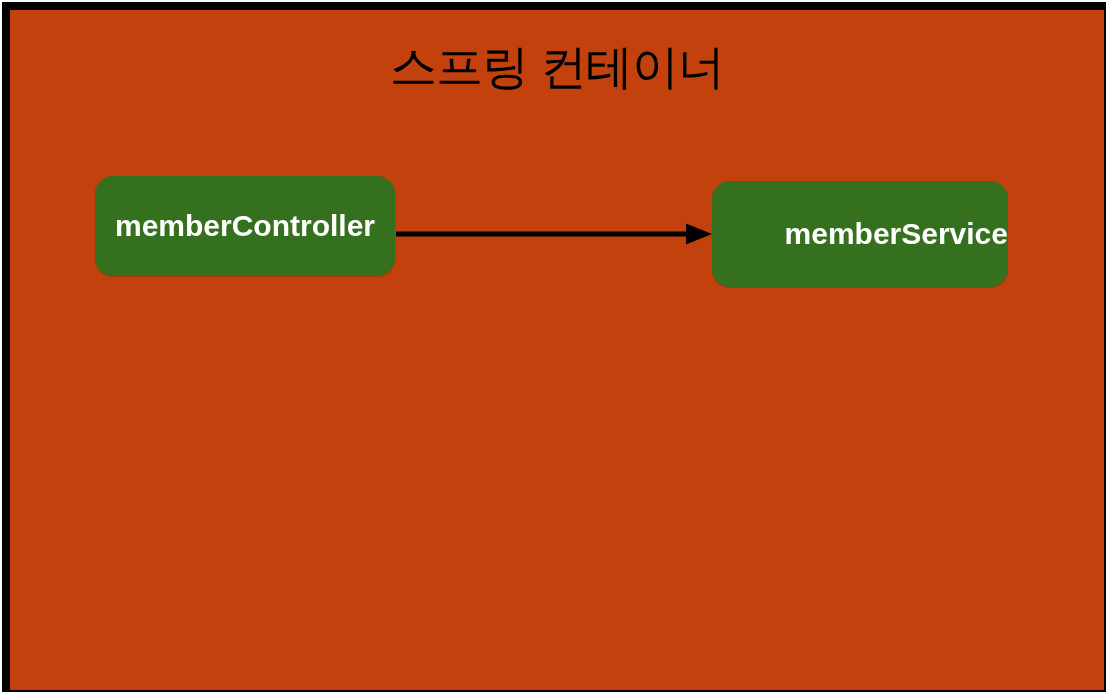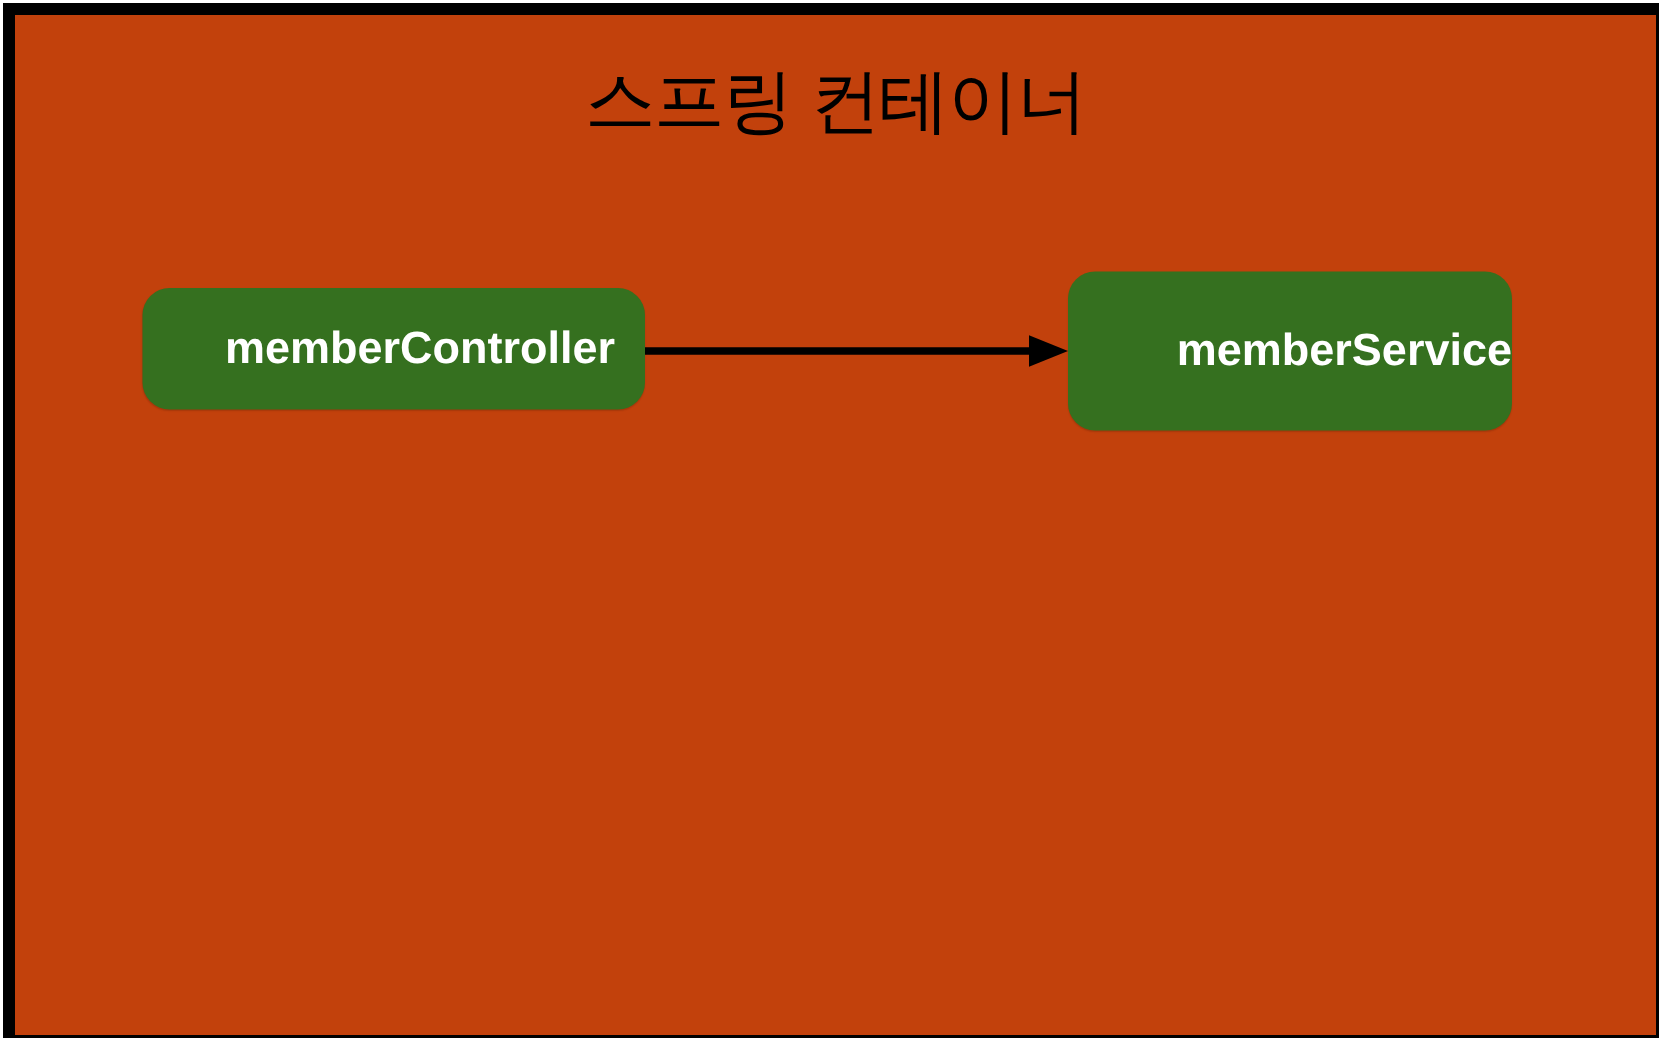--- a/index.html
+++ b/index.html
@@ -40,24 +40,23 @@
     align-items: center;
     justify-content: center;
     color: #ffffff;
     font-size: 30px;
     font-weight: bold;
     letter-spacing: 0px;
     box-shadow: 0 1px 1px rgba(0,0,0,0.15);
   }
   .node-controller {
     left: 85px;      
-    top: 182px;      
+    top: 166px;      
     width: 300px;
-    height: 81px;
-    padding-left: 35px;
+    height: 100px;
   }
   .node-service {
     left: 702px;     
     top: 171px;
     width: 296px;
     height: 106px;
     justify-content: flex-end;
   }
   .edge-layer {
     position: absolute;

